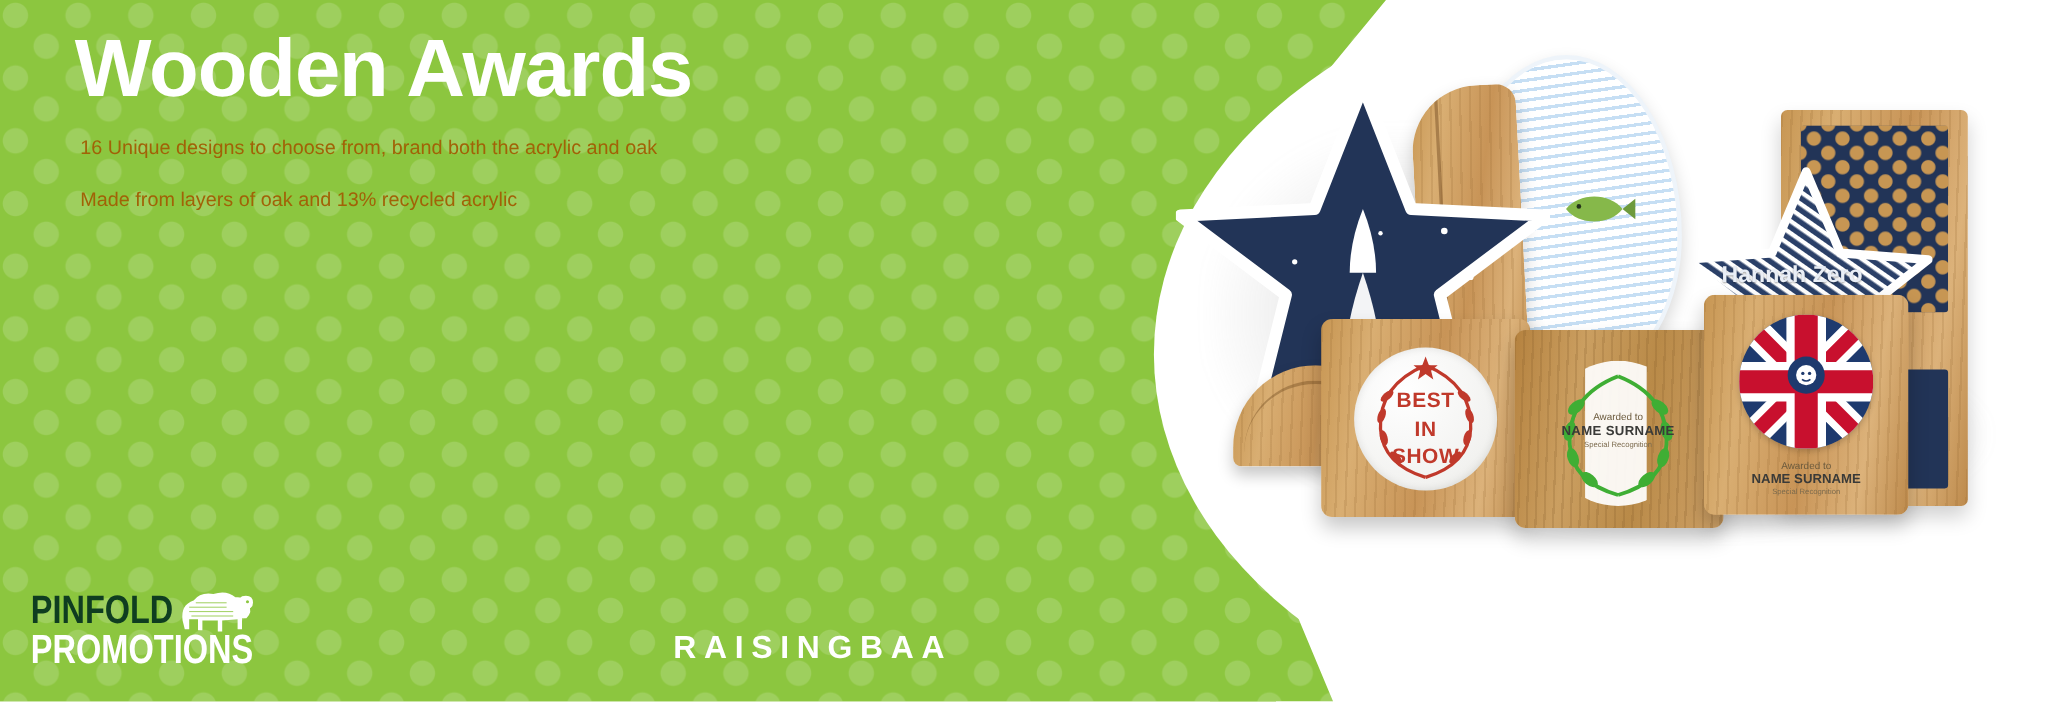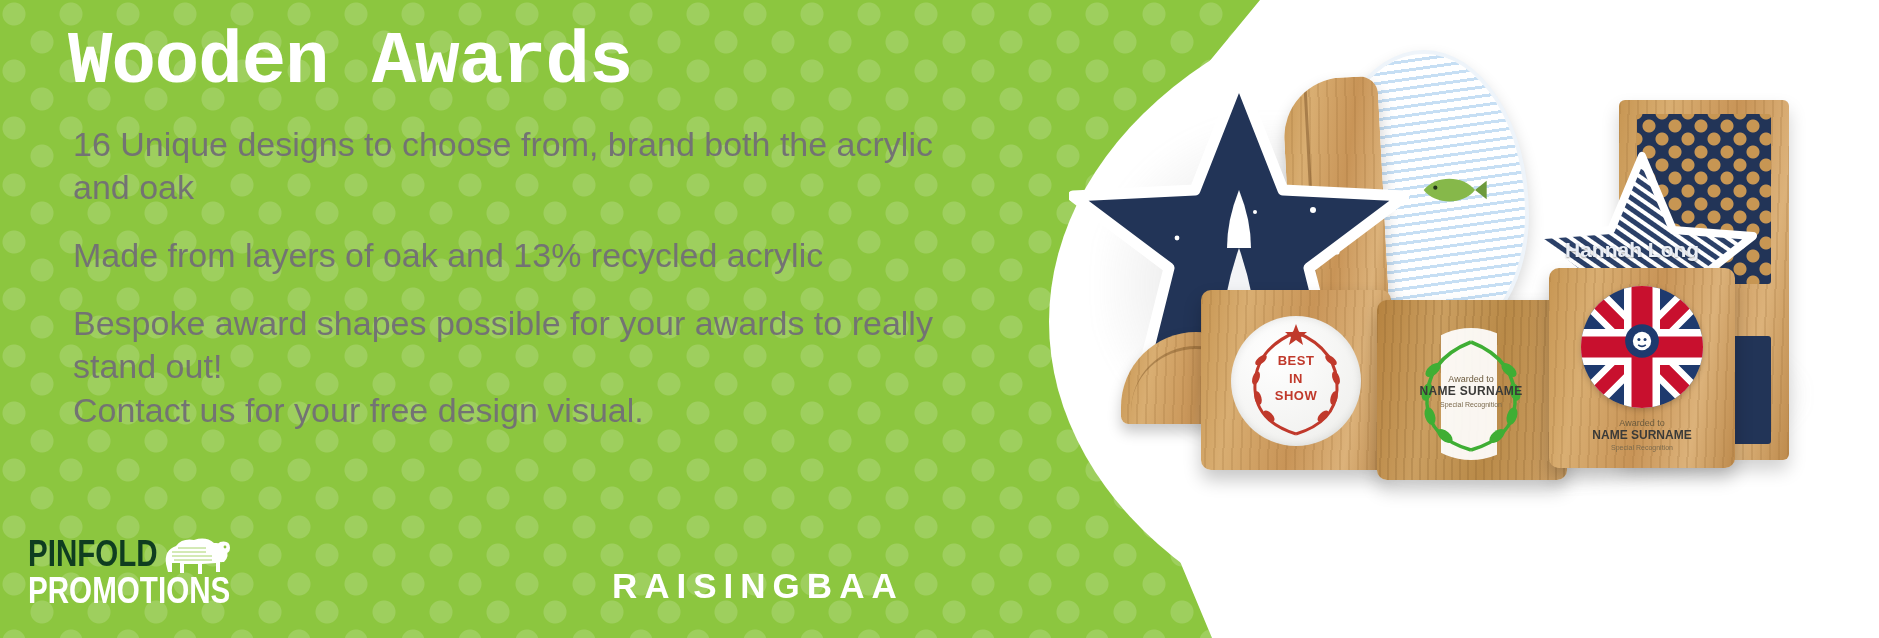--- a/index.html
+++ b/index.html
@@ -77,26 +77,25 @@
     z-index:6;
     color:#ffffff;
   }
   .headline{
     font-size:74px;
     line-height:1.04;
     font-weight:bold;
     letter-spacing:-1px;
     color:#ffffff;
     margin-bottom:22px;
-    font-family:Liberation Mono, monospace;
   }
   .para{
-    font-size:34px;
+    font-size:18px;
     line-height:1.28;
-    color:#737373;
+    color:#a16207;
     margin-bottom:24px;
     padding-left:5px;
   }
   .para:last-child{ margin-bottom:0; }
   .para .ln{ display:block; }
 
   
   .logo{
     position:absolute;
     left:22px; bottom:20px;
@@ -135,21 +134,21 @@
   .tagline{
     position:absolute;
     left:612px; bottom:32px;
     z-index:6;
     color:#ffffff;
     display:flex;
     align-items:baseline;
     white-space:nowrap;
   }
   .tag-word{
-    font-size:35px;
+    font-size:29px;
     font-weight:bold;
     letter-spacing:7px;
   }
   .tag-script{
     font-family:"DejaVu Serif", serif;
     font-style:italic;
     font-size:40px;
     font-weight:bold;
     padding:0 14px 0 16px;
     position:relative;
@@ -220,21 +219,21 @@
       <div style="position:absolute; left:548px; top:150px; width:230px; height:220px;">
         <svg viewBox="0 0 230 220" width="230" height="220">
           <defs>
             <pattern id="stripes" width="9" height="9" patternTransform="rotate(35)" patternUnits="userSpaceOnUse">
               <rect width="9" height="9" fill="#2b4068"></rect>
               <rect width="9" height="4" fill="#ffffff"></rect>
             </pattern>
           </defs>
           <polygon points="115,6 146,80 226,86 165,134 184,212 115,170 46,212 65,134 4,86 84,80" fill="url(#stripes)" stroke="#ffffff" stroke-width="8" stroke-linejoin="round"></polygon>
         </svg>
-        <div style="position:absolute; left:38px; top:88px; color:#e9eef6; font-size:21px; font-weight:bold; text-shadow:0 1px 2px rgba(0,0,0,.4);">Hannah Long</div>
+        <div style="position:absolute; left:38px; top:88px; color:#e9eef6; font-size:21px; font-weight:bold; text-shadow:0 1px 2px rgba(0,0,0,.4);">Hannah Zero</div>
       </div>
 
       <div style="position:absolute; left:310px; top:50px; width:250px; height:330px;">
         <div style="position:absolute; left:30px; top:0; width:210px; height:300px; border-radius:50% 50% 46% 46%/55% 55% 45% 45%;
                     background:#ffffff; border:4px solid #eef4fa; overflow:hidden;
                     box-shadow:0 8px 16px rgba(0,0,0,0.16);">
           <div style="position:absolute; inset:0;
                       background:repeating-linear-gradient(-8deg, #bcd9f2 0 3px, #ffffff 3px 9px); opacity:.85;"></div>
           <svg viewBox="0 0 60 30" width="70" height="36" style="position:absolute; left:96px; top:118px;">
             <path d="M4 15 C14 2, 38 2, 48 15 C38 28, 14 28, 4 15 Z" fill="#86b84a"></path>
@@ -295,21 +294,21 @@
               <ellipse cx="27" cy="82" rx="7" ry="3.4" transform="rotate(-105 27 82)"></ellipse>
               <ellipse cx="38" cy="100" rx="7" ry="3.4" transform="rotate(-135 38 100)"></ellipse>
               <ellipse cx="100" cy="44" rx="7" ry="3.4" transform="rotate(40 100 44)"></ellipse>
               <ellipse cx="105" cy="62" rx="7" ry="3.4" transform="rotate(70 105 62)"></ellipse>
               <ellipse cx="103" cy="82" rx="7" ry="3.4" transform="rotate(105 103 82)"></ellipse>
               <ellipse cx="92" cy="100" rx="7" ry="3.4" transform="rotate(135 92 100)"></ellipse>
               <polygon points="65,8 68,16 76,16 70,21 72,29 65,24 58,29 60,21 54,16 62,16"></polygon>
             </g>
           </svg>
           <div style="position:absolute; left:0; right:0; top:36px; text-align:center; color:#c0392b;
-                      font-size:13px; font-weight:bold; line-height:1.35; letter-spacing:.5px;">BEST<br>IN<br>SHOW</div>
+                      font-size:19px; font-weight:bold; line-height:1.35; letter-spacing:.5px;">BEST<br>IN<br>SHOW</div>
         </div>
       </div>
 
       <div class="award oak-dark" style="left:398px; top:300px; width:190px; height:180px; border-radius:10px;
                   box-shadow:0 10px 18px rgba(0,0,0,0.22);">
         <div style="position:absolute; left:28px; top:28px; width:132px; height:132px; border-radius:50%; overflow:hidden;">
           <div style="position:absolute; left:36px; top:0; width:56px; height:132px; background:rgba(255,255,255,0.92);"></div>
           <svg viewBox="0 0 132 132" width="132" height="132" style="position:absolute; inset:0;">
             <g stroke="#3fae34" stroke-width="3.5" fill="none">
               <path d="M66 14 Q20 32 22 76 Q24 110 66 122"></path>
@@ -368,24 +367,20 @@
     <div class="headline">Wooden Awards</div>
 
     <div class="para">
       <span class="ln">16 Unique designs to choose from, brand both the acrylic and oak</span>
     </div>
 
     <div class="para">
       <span class="ln">Made from layers of oak and 13% recycled acrylic</span>
     </div>
 
-    <div class="para">
-      <span class="ln">Bespoke award shapes possible for your awards to really stand out!</span>
-      <span class="ln">Contact us for your free design visual.</span>
-    </div>
   </div>
 
   <div class="logo">
     <div class="logo-pinfold">PINFOLD</div>
     <div class="logo-promotions">PROMOTIONS</div>
     <svg class="logo-sheep" viewBox="0 0 76 48">
       <path d="M8 34 Q6 20 18 16 Q24 8 36 10 Q48 6 56 13 Q66 12 68 20 Q72 26 66 32 L62 32 L62 42 L58 42 L58 33 L44 34 L44 44 L40 44 L40 34 L26 34 L26 43 L22 43 L22 33 L14 33 L14 42 L10 42 Z" fill="#ffffff"></path>
       <path d="M62 12 Q72 10 72 18 Q72 24 64 24 Q58 22 58 16 Z" fill="#ffffff"></path>
       <circle cx="67" cy="17" r="1.4" fill="#8cc63f"></circle>
       <g stroke="#8cc63f" stroke-width="0.9" opacity="0.85">

